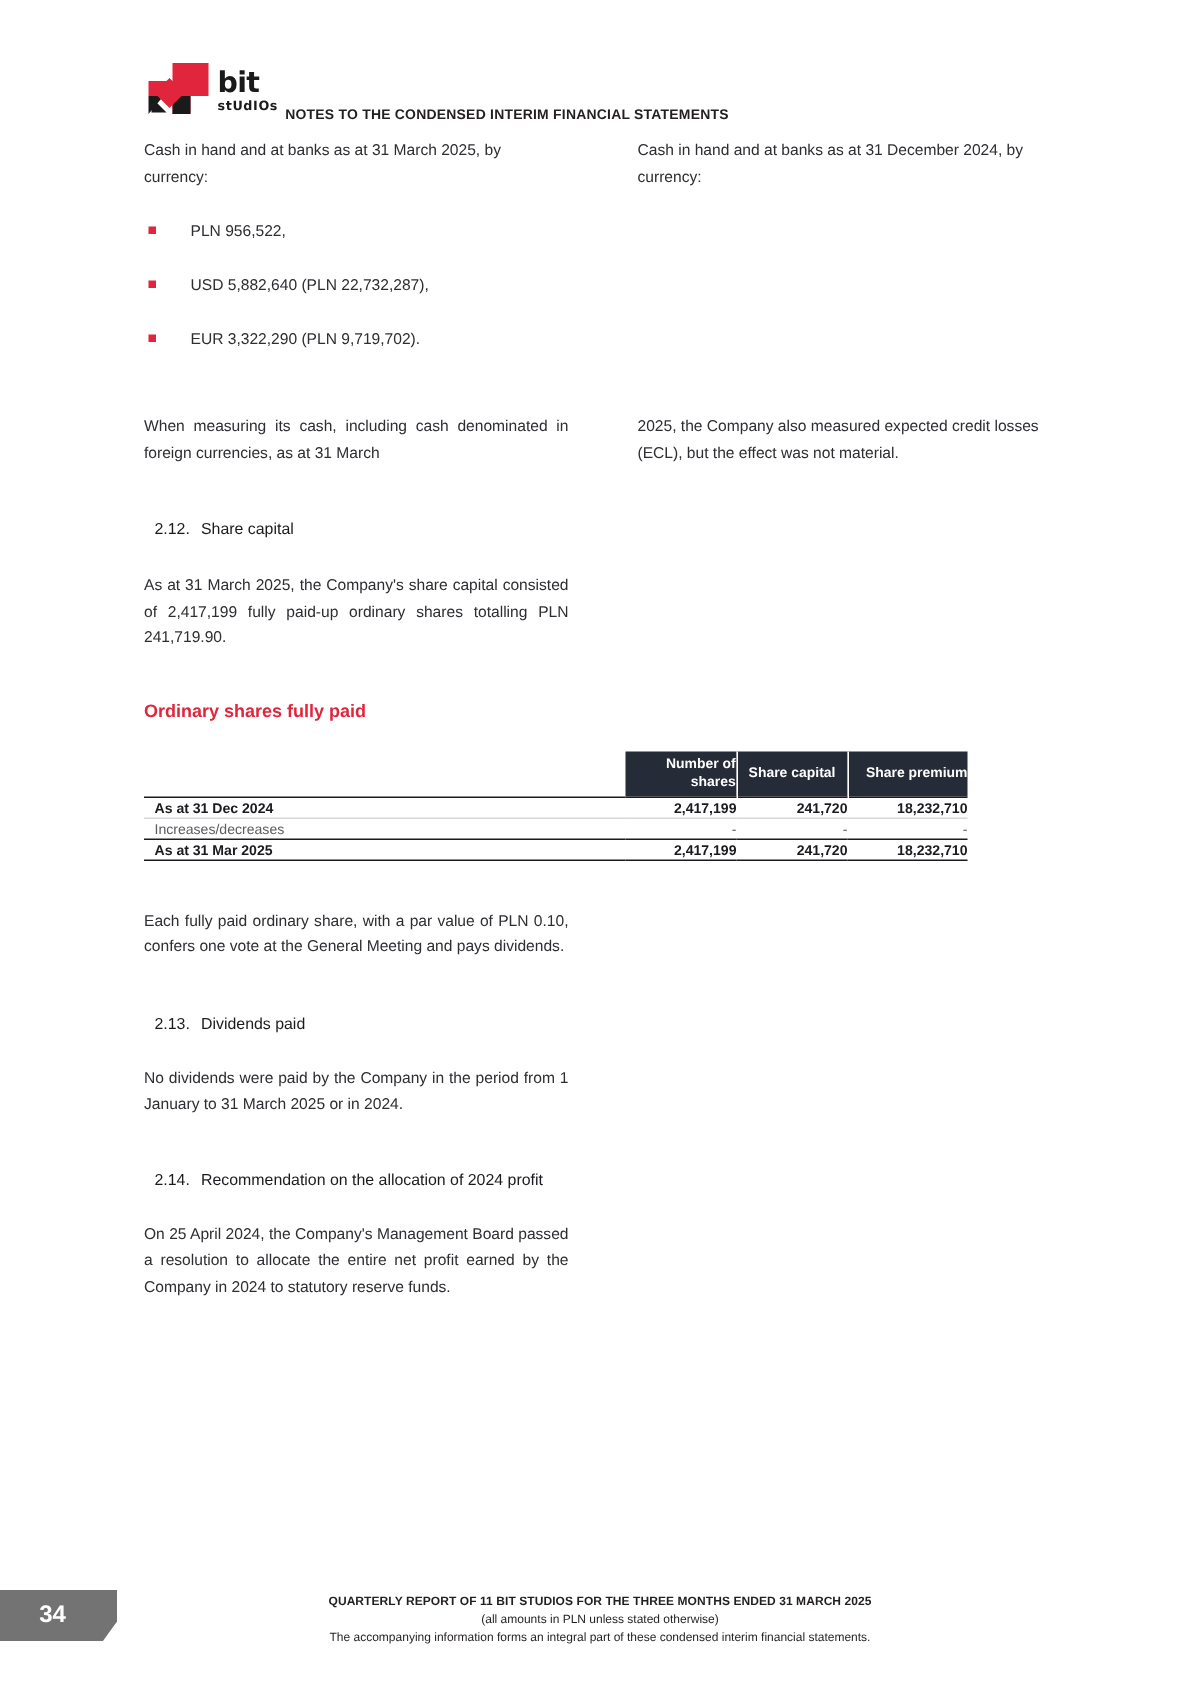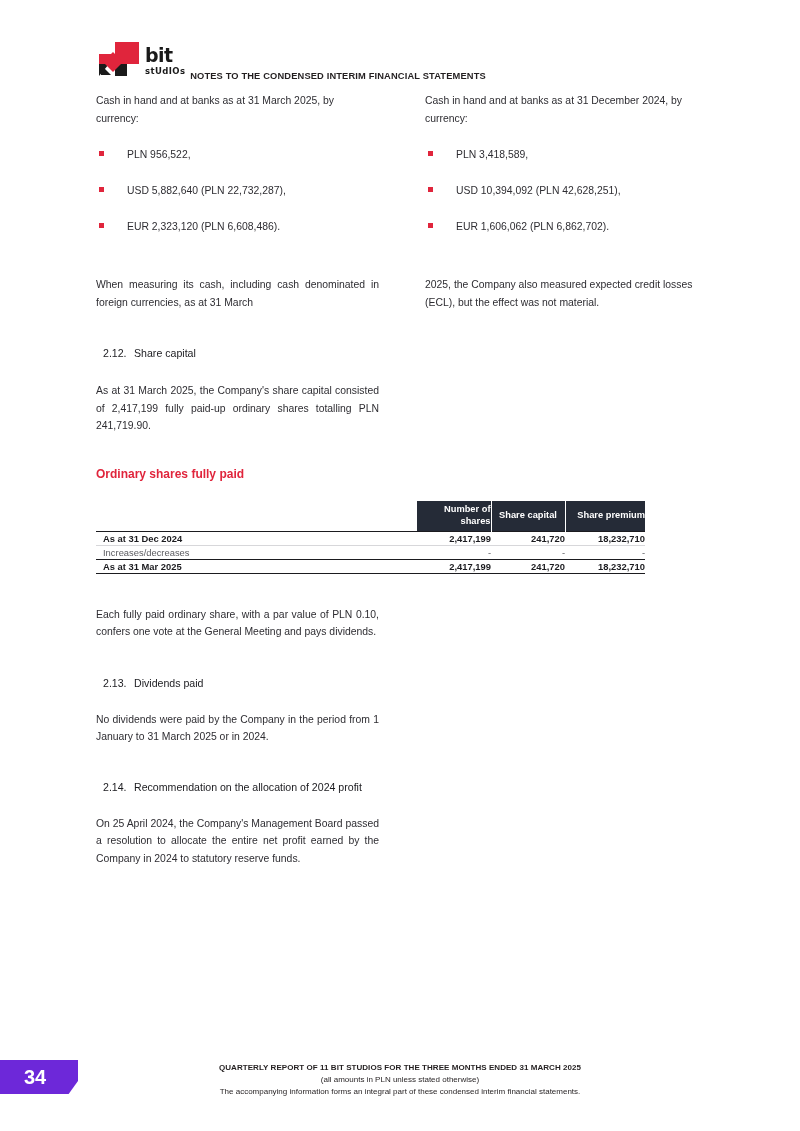--- a/index.html
+++ b/index.html
@@ -215,23 +215,23 @@
     bottom: 0;
     width: 800px;
     height: 76px;
   }
   .page-tag {
     position: absolute;
     left: 0;
     top: 5px;
     width: 78px;
     height: 34px;
-    background: #6d28d9;
+    background: #737373;
     color: #ffffff;
-    font-size: 20px;
+    font-size: 16px;
     font-weight: bold;
     display: flex;
     align-items: center;
     justify-content: center;
     padding-right: 8px;
     box-sizing: border-box;
     clip-path: polygon(0 0, 100% 0, 100% 62%, 88% 100%, 0 100%);
   }
   .footer-lines {
     position: absolute;
@@ -277,30 +277,25 @@
   </div>
 
   <div class="content">
 
     <div class="cols">
       <div class="col">
         <p class="body ragged">Cash in hand and at banks as at 31 March 2025, by currency:</p>
         <ul class="bullets">
           <li><span class="sq"></span><span>PLN 956,522,</span></li>
           <li><span class="sq"></span><span>USD 5,882,640 (PLN 22,732,287),</span></li>
-          <li><span class="sq"></span><span>EUR 2,323,120 (PLN 6,608,486).</span></li>
+          <li><span class="sq"></span><span>EUR 3,322,290 (PLN 9,719,702).</span></li>
         </ul>
       </div>
       <div class="col">
         <p class="body ragged">Cash in hand and at banks as at 31 December 2024, by currency:</p>
-        <ul class="bullets">
-          <li><span class="sq"></span><span>PLN 3,418,589,</span></li>
-          <li><span class="sq"></span><span>USD 10,394,092 (PLN 42,628,251),</span></li>
-          <li><span class="sq"></span><span>EUR 1,606,062 (PLN 6,862,702).</span></li>
-        </ul>
       </div>
     </div>
 
     <div class="cols" style="margin-top:41px;">
       <div class="col">
         <p class="body">When measuring its cash, including cash denominated in foreign currencies, as at 31 March</p>
       </div>
       <div class="col">
         <p class="body ragged">2025, the Company also measured expected credit losses (ECL), but the effect was not material.</p>
       </div>

